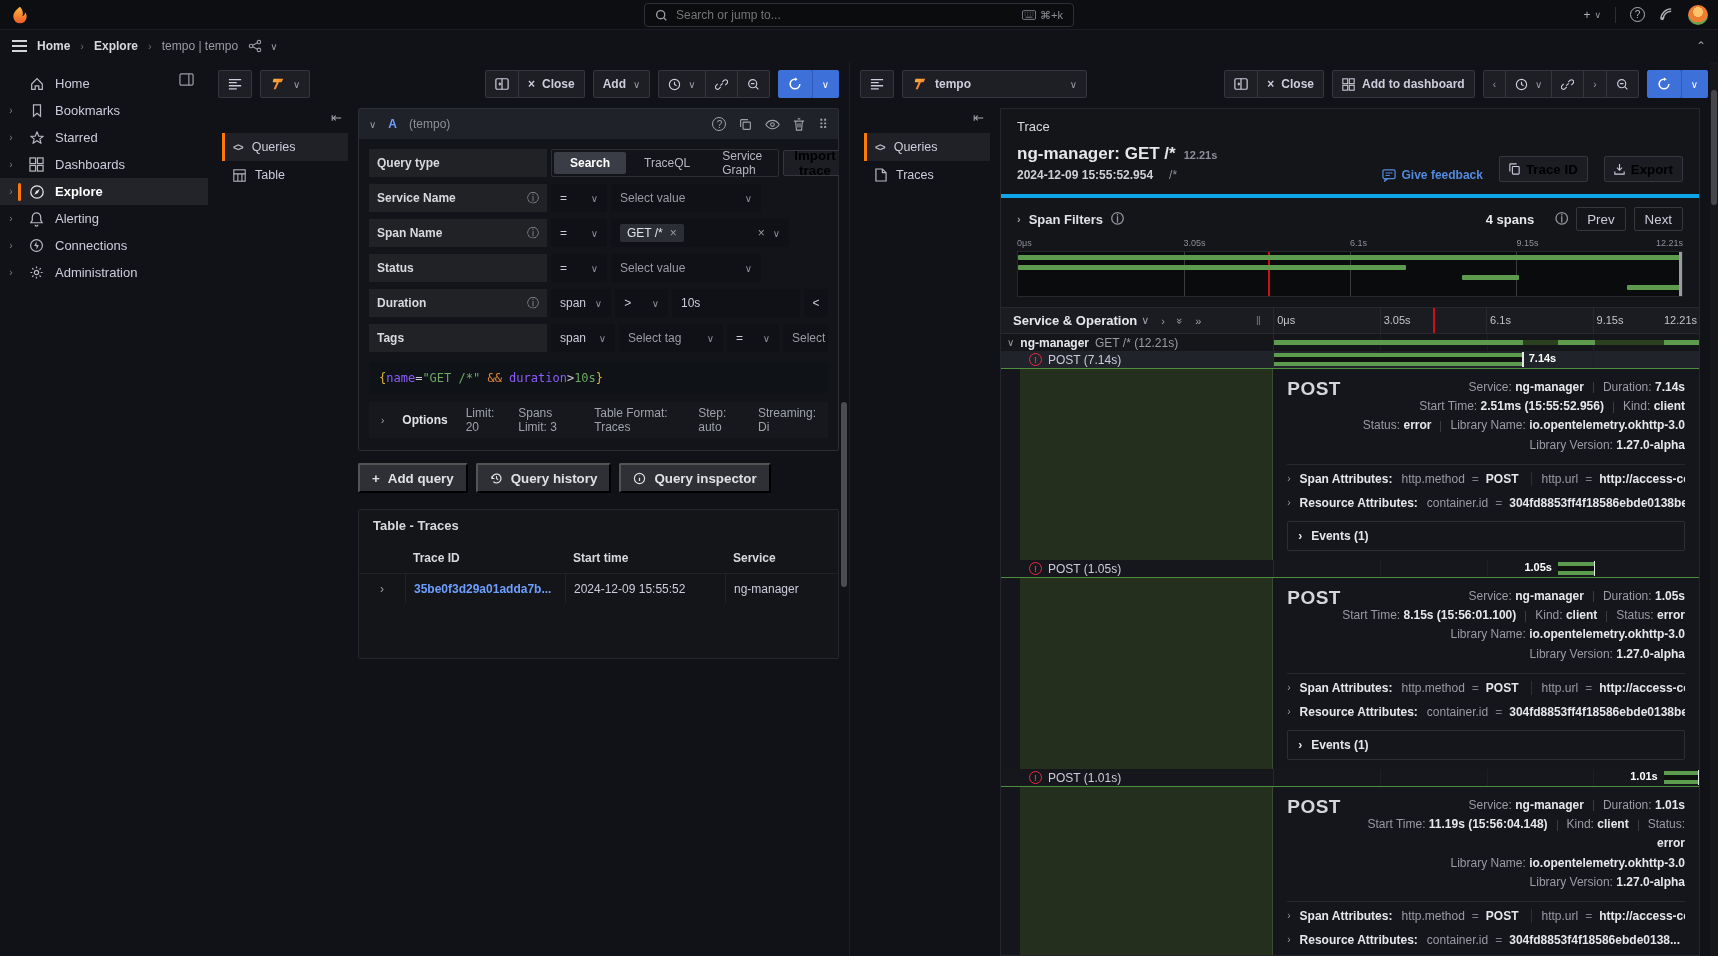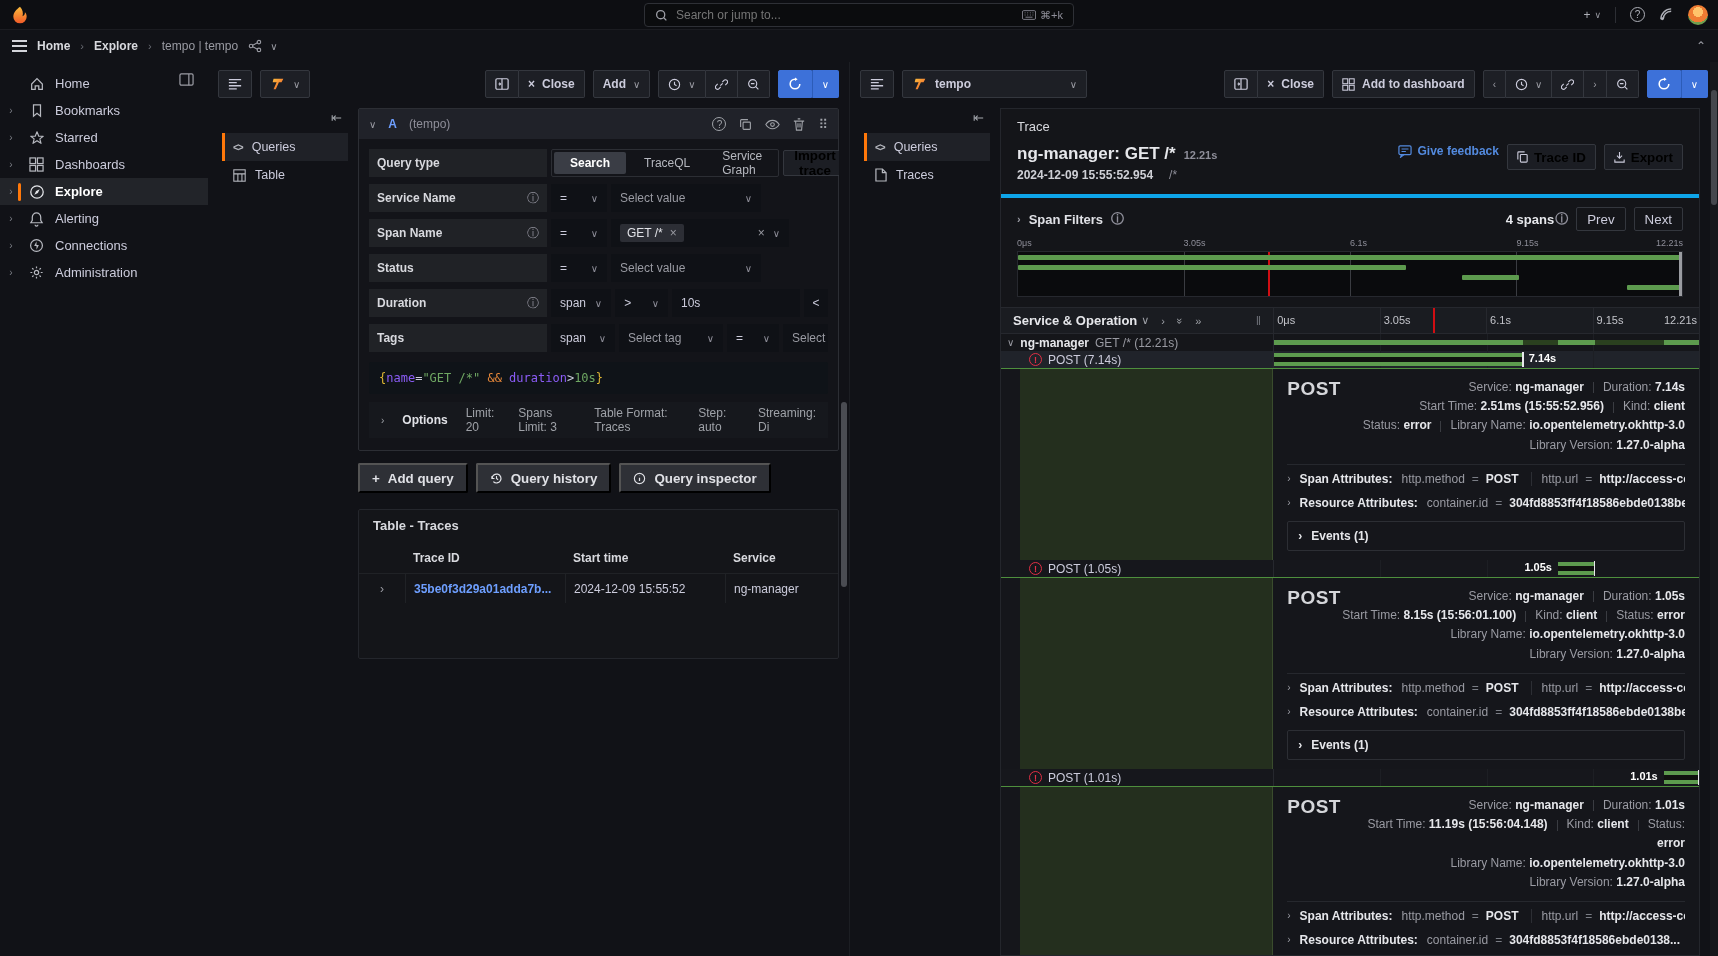--- a/index.html
+++ b/index.html
@@ -96,28 +96,28 @@
 .lscroll{position:absolute;right:2px;top:340px;width:6px;height:185px;background:#4a4c52;border-radius:3px}
 
 .trace-panel{flex:1;min-width:0;border:1px solid #24262c;background:#141519;margin-right:8px;overflow:hidden;display:flex;flex-direction:column}
 .panel-title{padding:10px 16px 8px;font-size:13px;color:#d8d9de}
 .trace-head{padding:2px 16px 12px;display:flex;justify-content:space-between;border-bottom:4px solid #0ea5e9}
 .th-title-line{display:flex;align-items:baseline;gap:8px}
 .th-title{font-size:17px;font-weight:700;color:#e6e7eb}
 .th-dur{font-size:11px;color:#8e8e99;font-weight:600}
 .th-sub{margin-top:4px;font-size:12px;color:#cfd0d6;font-weight:600}
 .th-path{color:#8e8e99;margin-left:16px;font-weight:400}
-.th-actions{display:flex;align-items:flex-start;gap:8px}
+.th-actions{display:flex;align-items:flex-end;gap:16px}
 .feedback{color:#538ade;display:flex;gap:6px;align-items:center;font-weight:600;cursor:pointer}
 .minibtn{height:26px;border:1px solid #34373e;border-radius:2px;background:#1b1d23;display:flex;align-items:center;gap:6px;padding:0 9px;font-weight:600;cursor:pointer}
 .sf-row{padding:9px 16px 7px;display:flex;align-items:center}
 .sf-left{display:flex;align-items:center;gap:8px;font-size:13px;font-weight:600;color:#e0e1e6}
 .sf-chev{color:#9a9ba3;font-size:11px}
 .sf-right{margin-left:auto;display:flex;align-items:center;gap:8px}
-.spancount{font-size:13px;font-weight:700;color:#e6e7eb;display:flex;gap:1px;align-items:center}
+.spancount{font-size:13px;font-weight:700;color:#e6e7eb;display:flex;gap:21px;align-items:center}
 .pnbtn{height:24px;border:1px solid #34373e;border-radius:2px;background:transparent;color:#ccccdc;display:flex;align-items:center;padding:0 10px;cursor:pointer}
 .info{color:#8e8e99;font-style:normal}
 
 .minimap{margin:0 16px 10px}
 .mm-labels{position:relative;height:13px;font-size:9px;color:#8e8e99}
 .mm-labels span{position:absolute;top:0}
 .mm-canvas{height:46px;background:#0a0b0d;border:1px solid #26282e;position:relative}
 .mm-g{position:absolute;top:0;bottom:0;width:1px;background:#3a3c41}
 .mm-red{position:absolute;top:0;bottom:0;width:2px;background:#d10e13}
 .mm-bar{position:absolute;height:5px;background:#5d9b4e;border-radius:1px}

